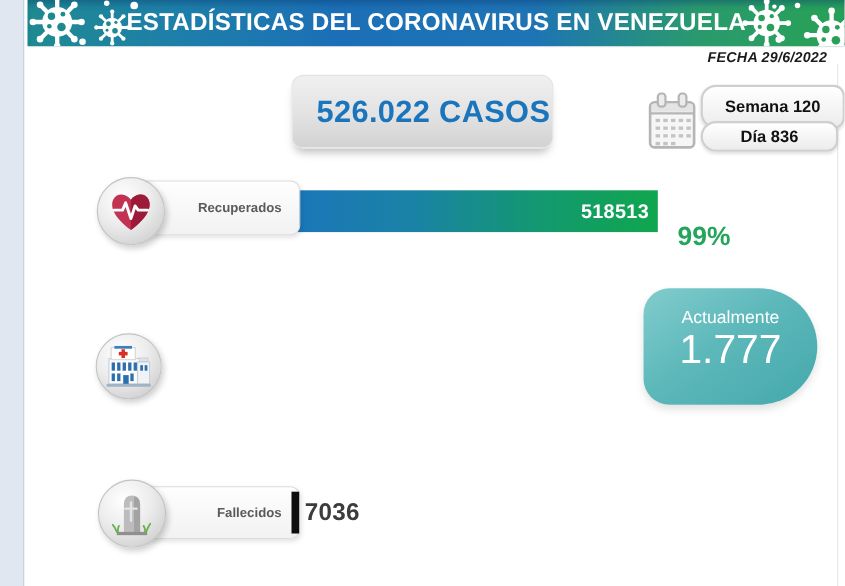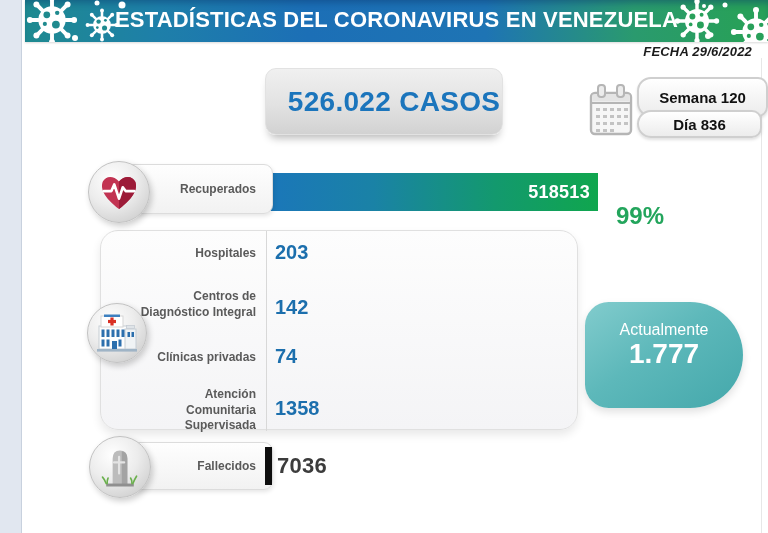--- a/index.html
+++ b/index.html
@@ -98,24 +98,24 @@
   }
   .facility-value {
     position:absolute; left:174px; font-size:20px; font-weight:bold; color:#1c6fad;
   }
   
   .active-box {
     position:absolute; left:585px; top:262px; width:158px; height:106px;
     border-radius:24px 54px 54px 24px;
     background:linear-gradient(145deg,#82cccd 0%,#5db8ba 45%,#44a8ab 100%);
     box-shadow:0 4px 8px rgba(0,0,0,0.12);
-    color:#ffffff; text-align:center; padding-top:19px;margin-top:40px;
+    color:#ffffff; text-align:center; padding-top:19px;
   }
   .active-line { font-size:16px; line-height:1.1; }
-  .active-value { font-size:28px; font-weight:bold; line-height:1.05; }
+  .active-value { font-size:37px; font-weight:normal; line-height:1.05; }
   
   .dead-bar { position:absolute; left:265px; top:447px; width:7px; height:38px; background:#0e0e0e; z-index:2; }
   .dead-value {
     position:absolute; left:277px; top:444px; height:44px; display:flex; align-items:center;
     font-size:22px; font-weight:bold; color:#3c3c3c; letter-spacing:0.3px;
   }
 </style>
 </head>
 <body>
 
@@ -227,34 +227,20 @@
     </svg>
   </div>
   <div class="label-box" style="left:123px;top:164px;width:150px;height:50px;">
     <span>Recuperados</span>
   </div>
   <div class="rec-bar">
     <span class="rec-value">518513</span>
   </div>
   <div class="rec-pct">99%</div>
 
-  <div class="panel">
-    <div class="panel-divider"></div>
-    <div class="facility-label" style="top:15px;">Hospitales</div>
-    <div class="facility-value" style="top:10px;">203</div>
-    <div class="facility-label" style="top:58px;">Centros de
-Diagnóstico Integral</div>
-    <div class="facility-value" style="top:65px;">142</div>
-    <div class="facility-label" style="top:119px;">Clínicas privadas</div>
-    <div class="facility-value" style="top:114px;">74</div>
-    <div class="facility-label" style="top:156px;">Atención
-Comunitaria
-Supervisada</div>
-    <div class="facility-value" style="top:166px;">1358</div>
-  </div>
   <div class="circle-badge" style="left:87px;top:303px;width:60px;height:60px;">
     <svg width="44" height="40" viewBox="0 0 44 40">
       <rect x="4" y="13" width="28" height="23" fill="#fdfdfd" stroke="#c6cdd4" stroke-width="1"></rect>
       <rect x="30" y="16" width="11" height="20" fill="#f0f3f5" stroke="#c6cdd4" stroke-width="1"></rect>
       <rect x="6" y="3" width="22" height="11" fill="#ffffff" stroke="#d5d5d5" stroke-width="1"></rect>
       <rect x="9" y="1.5" width="16" height="2.5" fill="#3d80c0"></rect>
       <rect x="15.4" y="4.5" width="3.2" height="8" fill="#d93025"></rect>
       <rect x="13" y="6.9" width="8" height="3.2" fill="#d93025"></rect>
       <rect x="31.5" y="12.5" width="8" height="3" fill="#dfe4e8" stroke="#c6cdd4" stroke-width="0.8"></rect>
       <g fill="#2c6fad">

